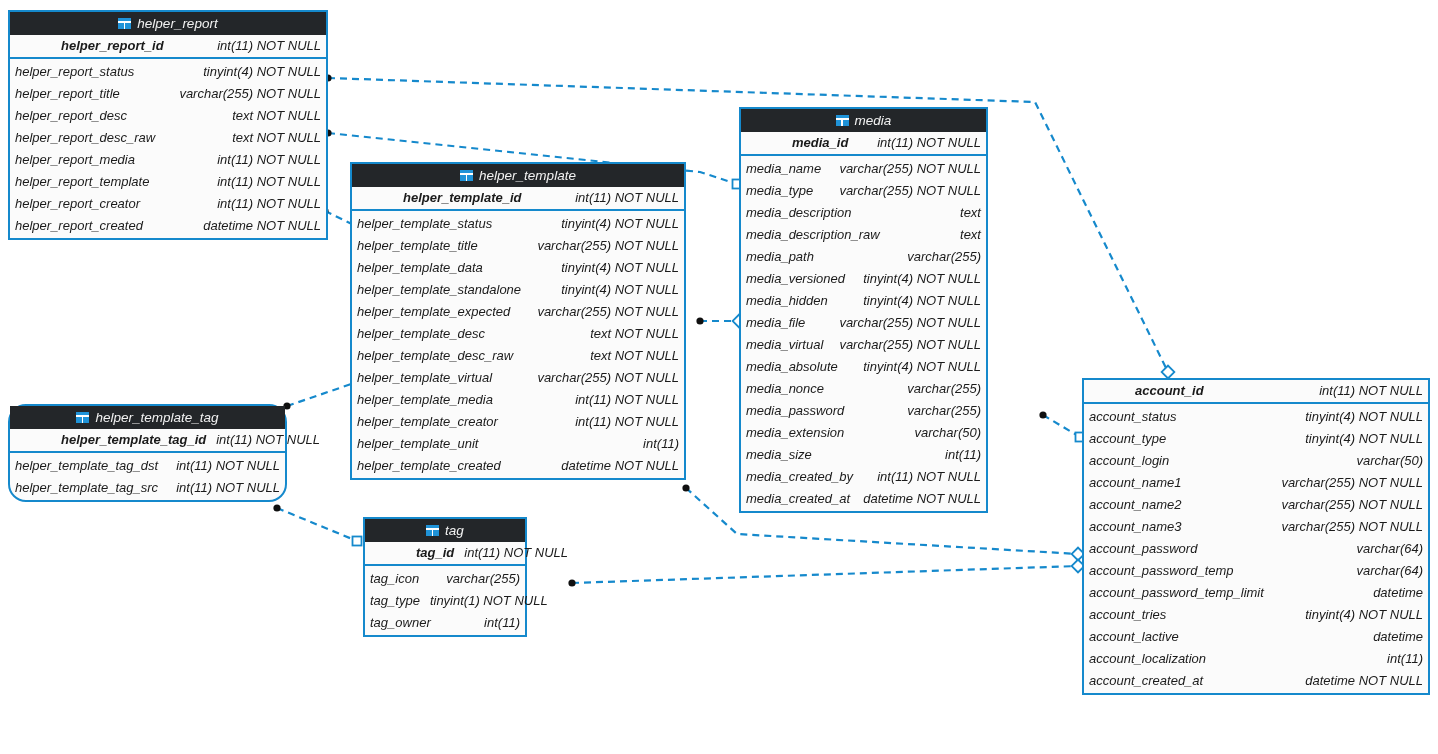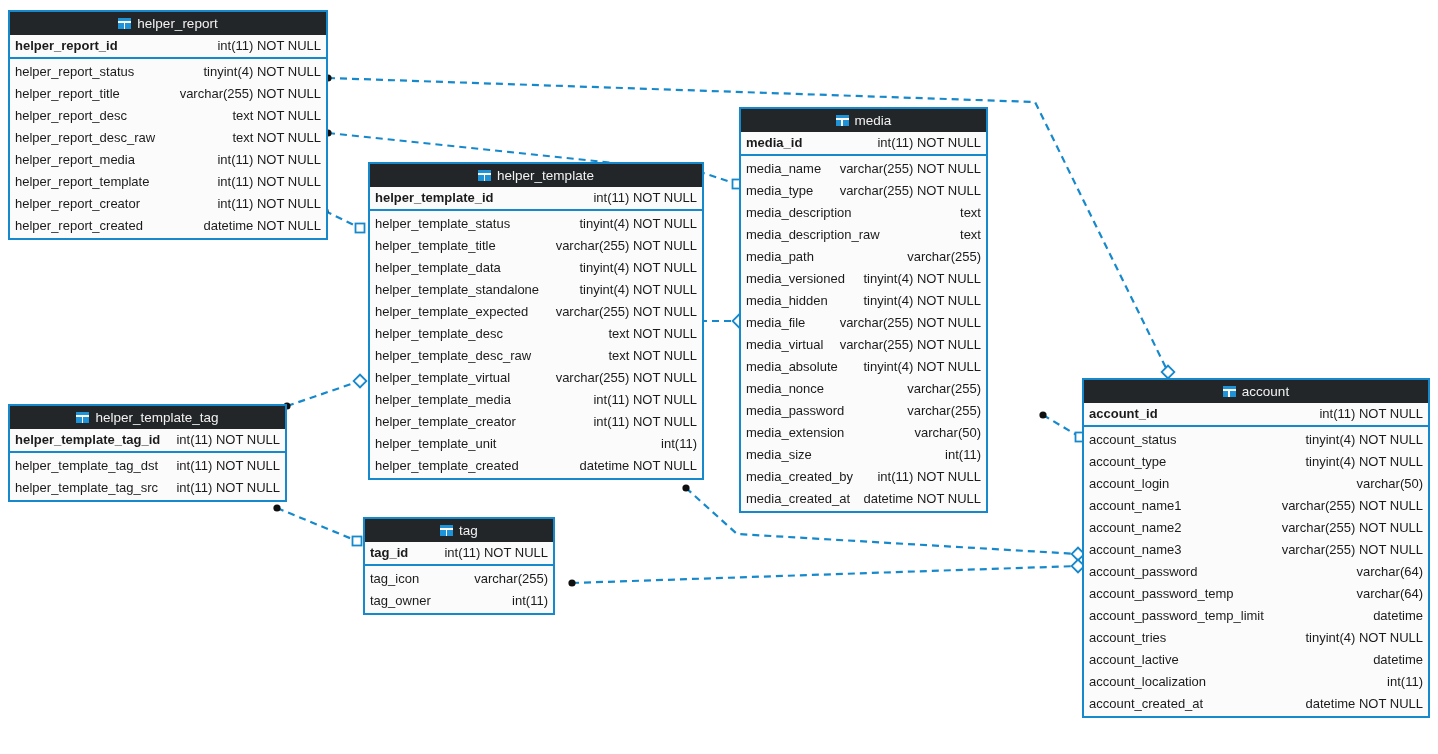--- a/index.html
+++ b/index.html
@@ -12,20 +12,21 @@
     width: 1438px;
     height: 754px;
     position: relative;
     overflow: hidden;
   }
   #canvas {
     position: absolute;
     left: 0; top: 0;
     width: 1438px;
     height: 754px;
+    font-style: italic;
   }
   #edges {
     position: absolute;
     left: 0; top: 0;
     width: 1438px;
     height: 754px;
     pointer-events: none;
     z-index: 1;
   }
   .entity {
@@ -79,21 +80,21 @@
     display: flex;
     justify-content: space-between;
     align-items: baseline;
     font-size: 13px;
     color: #1b1b1b;
     padding: 0 5px;
     height: 22px;
     line-height: 22px;
     white-space: nowrap;
   }
-  .field.pk .fname { font-weight: bold; }
+  .field.pk .fname { font-weight: bold; margin-left: 46px; }
   .fname { text-align: left; }
   .ftype { text-align: right; padding-left: 10px; }
   .fields-body { padding-top: 2px; padding-bottom: 1px; }
 </style>
 </head>
 <body>
 
 <div id="canvas">
   <svg id="edges" viewBox="0 0 1438 754" xmlns="http://www.w3.org/2000/svg">
       <g>
@@ -181,21 +182,21 @@
         <div class="field">
           <span class="fname">helper_report_creator</span>
           <span class="ftype">int(11) NOT NULL</span>
         </div>
         <div class="field">
           <span class="fname">helper_report_created</span>
           <span class="ftype">datetime NOT NULL</span>
         </div>
       </div>
     </div>
-    <div class="entity" style="left: 368px; top: 162px; width: 336px;">
+    <div class="entity" style="left: 350px; top: 162px; width: 336px;">
       <div class="entity-header">
         <span class="table-icon"></span>
         <span>helper_template</span>
       </div>
       <div class="pk-row">
         <div class="field pk">
           <span class="fname">helper_template_id</span>
           <span class="ftype">int(11) NOT NULL</span>
         </div>
       </div>
@@ -322,24 +323,20 @@
           <span class="fname">media_created_by</span>
           <span class="ftype">int(11) NOT NULL</span>
         </div>
         <div class="field">
           <span class="fname">media_created_at</span>
           <span class="ftype">datetime NOT NULL</span>
         </div>
       </div>
     </div>
     <div class="entity" style="left: 1082px; top: 378px; width: 348px;">
-      <div class="entity-header">
-        <span class="table-icon"></span>
-        <span>account</span>
-      </div>
       <div class="pk-row">
         <div class="field pk">
           <span class="fname">account_id</span>
           <span class="ftype">int(11) NOT NULL</span>
         </div>
       </div>
       <div class="fields-body">
         <div class="field">
           <span class="fname">account_status</span>
           <span class="ftype">tinyint(4) NOT NULL</span>
@@ -387,21 +384,21 @@
         <div class="field">
           <span class="fname">account_localization</span>
           <span class="ftype">int(11)</span>
         </div>
         <div class="field">
           <span class="fname">account_created_at</span>
           <span class="ftype">datetime NOT NULL</span>
         </div>
       </div>
     </div>
-    <div class="entity" style="left: 8px; top: 404px; width: 279px;">
+    <div class="entity" style="left: 8px; top: 404px; width: 279px; border-radius: 18px;">
       <div class="entity-header">
         <span class="table-icon"></span>
         <span>helper_template_tag</span>
       </div>
       <div class="pk-row">
         <div class="field pk">
           <span class="fname">helper_template_tag_id</span>
           <span class="ftype">int(11) NOT NULL</span>
         </div>
       </div>
@@ -409,35 +406,39 @@
         <div class="field">
           <span class="fname">helper_template_tag_dst</span>
           <span class="ftype">int(11) NOT NULL</span>
         </div>
         <div class="field">
           <span class="fname">helper_template_tag_src</span>
           <span class="ftype">int(11) NOT NULL</span>
         </div>
       </div>
     </div>
-    <div class="entity" style="left: 363px; top: 517px; width: 192px;">
+    <div class="entity" style="left: 363px; top: 517px; width: 164px;">
       <div class="entity-header">
         <span class="table-icon"></span>
         <span>tag</span>
       </div>
       <div class="pk-row">
         <div class="field pk">
           <span class="fname">tag_id</span>
           <span class="ftype">int(11) NOT NULL</span>
         </div>
       </div>
       <div class="fields-body">
         <div class="field">
           <span class="fname">tag_icon</span>
           <span class="ftype">varchar(255)</span>
         </div>
         <div class="field">
+          <span class="fname">tag_type</span>
+          <span class="ftype">tinyint(1) NOT NULL</span>
+        </div>
+        <div class="field">
           <span class="fname">tag_owner</span>
           <span class="ftype">int(11)</span>
         </div>
       </div>
     </div>
   </div>
 
 </body></html>

